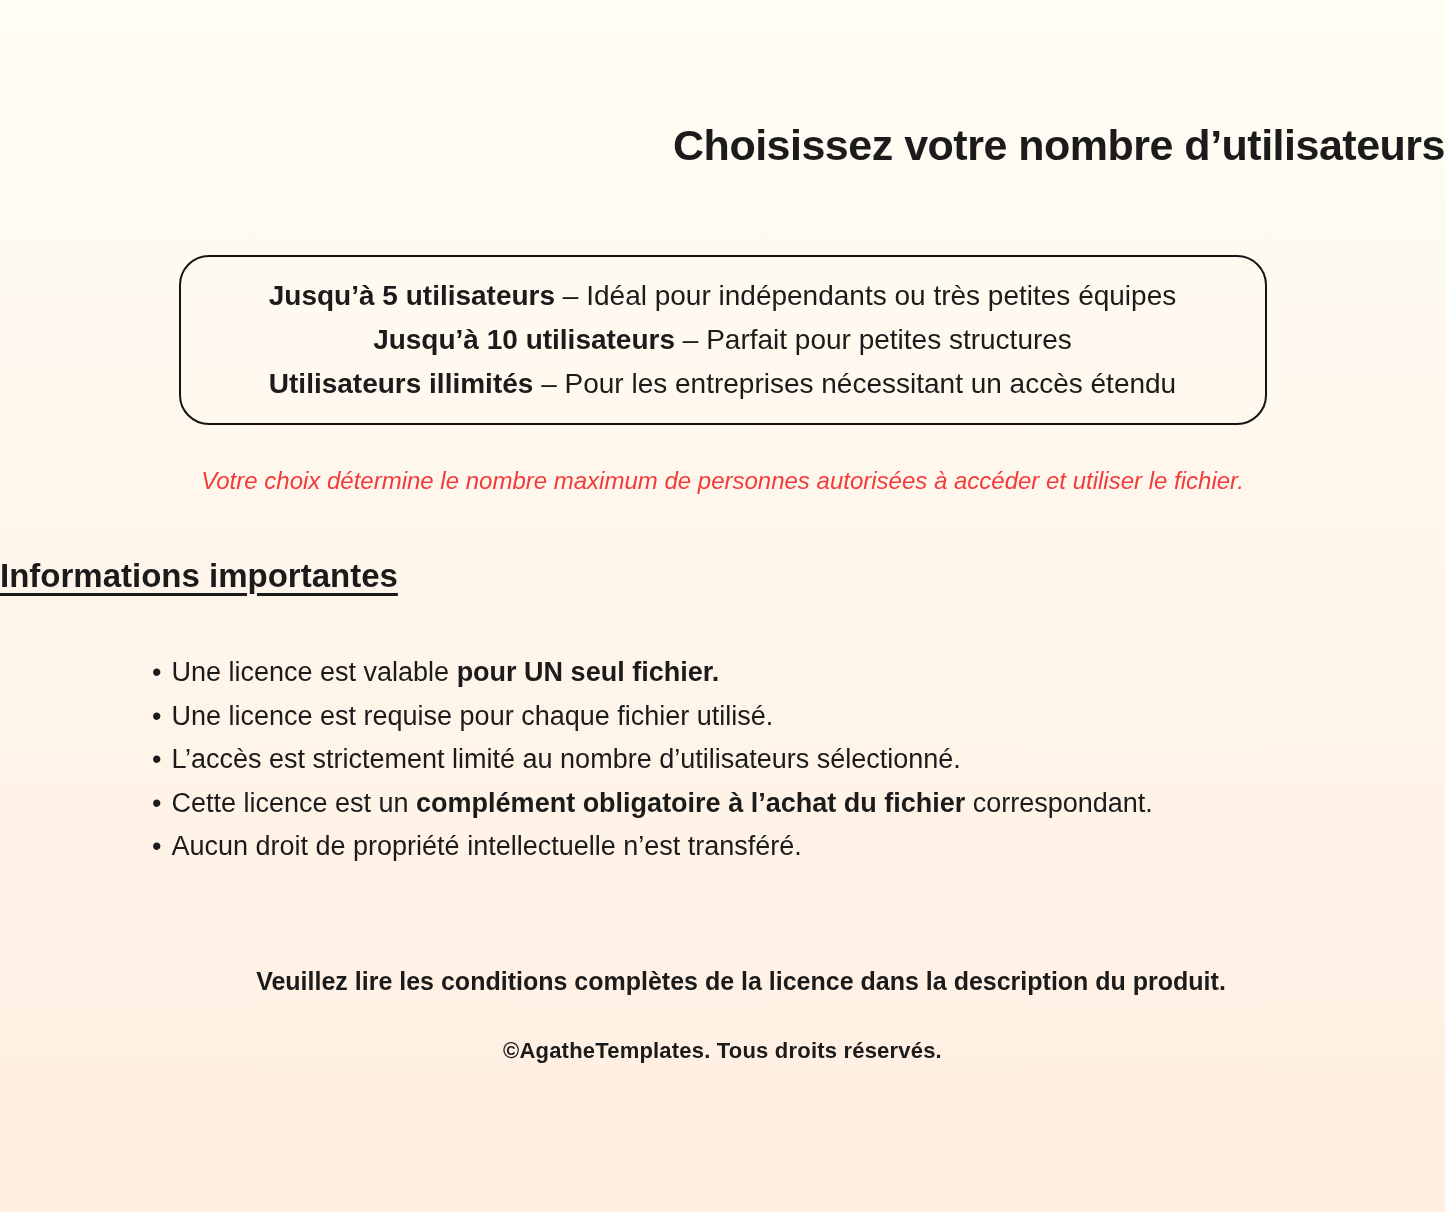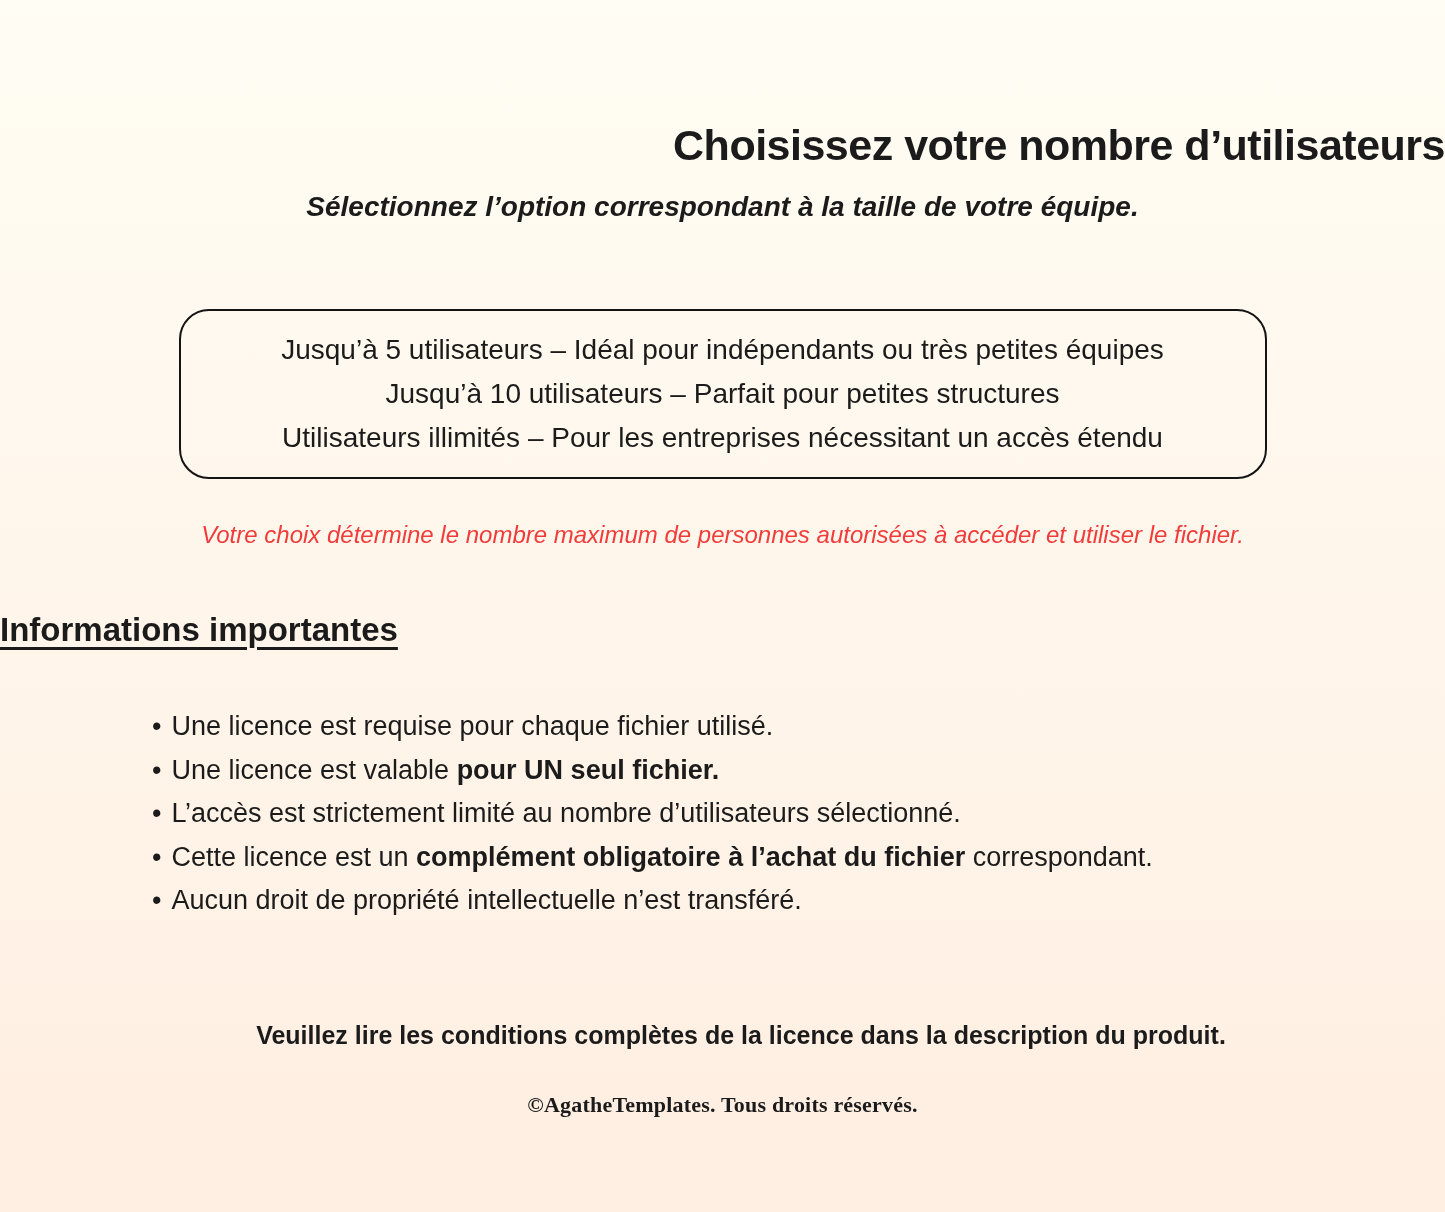--- a/index.html
+++ b/index.html
@@ -42,21 +42,21 @@
     border: 2px solid var(--box-border);
     border-radius: 30px;
     padding: 17px 24px;
   }
   .option-line {
     text-align: center;
     font-size: 28px;
     line-height: 44px;
     white-space: nowrap;
   }
-  .option-line strong { font-weight: 400; }
+  .option-line strong { font-weight: 700; }
   .choice-notice {
     margin-top: 42px;
     text-align: center;
     font-size: 24px;
     font-style: italic;
     font-weight: 400;
     color: var(--accent-red);
   }
   .info-heading {
     margin-top: 62px;
@@ -84,46 +84,45 @@
     text-align: center;
     font-size: 25px;
     font-weight: 800;
     margin-left: 37px;
   }
   .copyright {
     margin-top: 42px;
     text-align: center;
     font-size: 22px;
     font-weight: 800;
-    font-family: Liberation Serif, serif;
+    font-family: Liberation Sans, sans-serif;
     letter-spacing: 0.2px;
   }
 </style>
 </head>
 <body>
 
 <div class="page">
 
   <h1 class="page-title">Choisissez votre nombre d’utilisateurs</h1>
 
-  <p class="page-subtitle">Sélectionnez l’option correspondant à la taille de votre équipe.</p>
 
   <div class="options-box" id="options-box">
       <div class="option-line"><strong>Jusqu’à 5 utilisateurs</strong> – Idéal pour indépendants ou très petites équipes</div>
       <div class="option-line"><strong>Jusqu’à 10 utilisateurs</strong> – Parfait pour petites structures</div>
       <div class="option-line"><strong>Utilisateurs illimités</strong> – Pour les entreprises nécessitant un accès étendu</div>
     </div>
 
   <p class="choice-notice">Votre choix détermine le nombre maximum de personnes autorisées à accéder et utiliser le fichier.</p>
 
   <h2 class="info-heading">Informations importantes</h2>
 
   <ul class="bullet-list" id="bullet-list">
+      <li class="bullet-item"><span class="bullet-char">•</span><span>Une licence est valable </span><strong>pour UN seul fichier.</strong></li>
       <li class="bullet-item"><span class="bullet-char">•</span><span>Une licence est requise pour chaque fichier utilisé.</span></li>
-      <li class="bullet-item"><span class="bullet-char">•</span><span>Une licence est valable </span><strong>pour UN seul fichier.</strong></li>
       <li class="bullet-item"><span class="bullet-char">•</span><span>L’accès est strictement limité au nombre d’utilisateurs sélectionné.</span></li>
       <li class="bullet-item"><span class="bullet-char">•</span><span>Cette licence est un </span><strong>complément obligatoire à l’achat du fichier</strong><span> correspondant.</span></li>
       <li class="bullet-item"><span class="bullet-char">•</span><span>Aucun droit de propriété intellectuelle n’est transféré.</span></li>
     </ul>
 
   <p class="footer-note">Veuillez lire les conditions complètes de la licence dans la description du produit.</p>
 
   <p class="copyright">©AgatheTemplates. Tous droits réservés.</p>
 
 </div>

